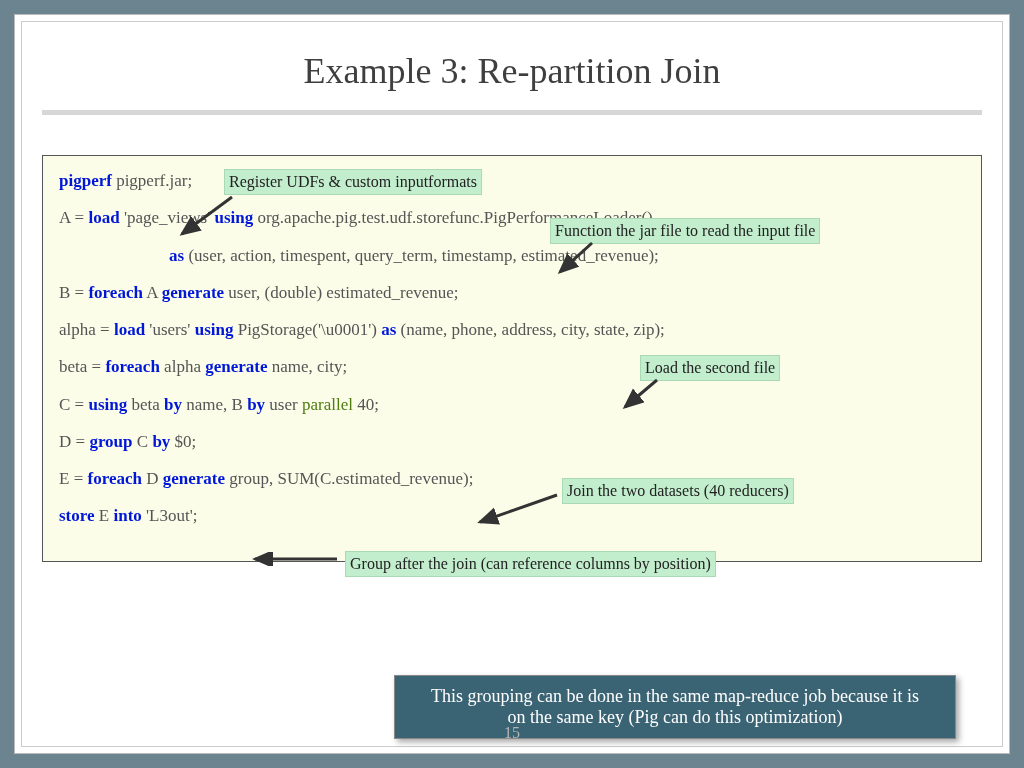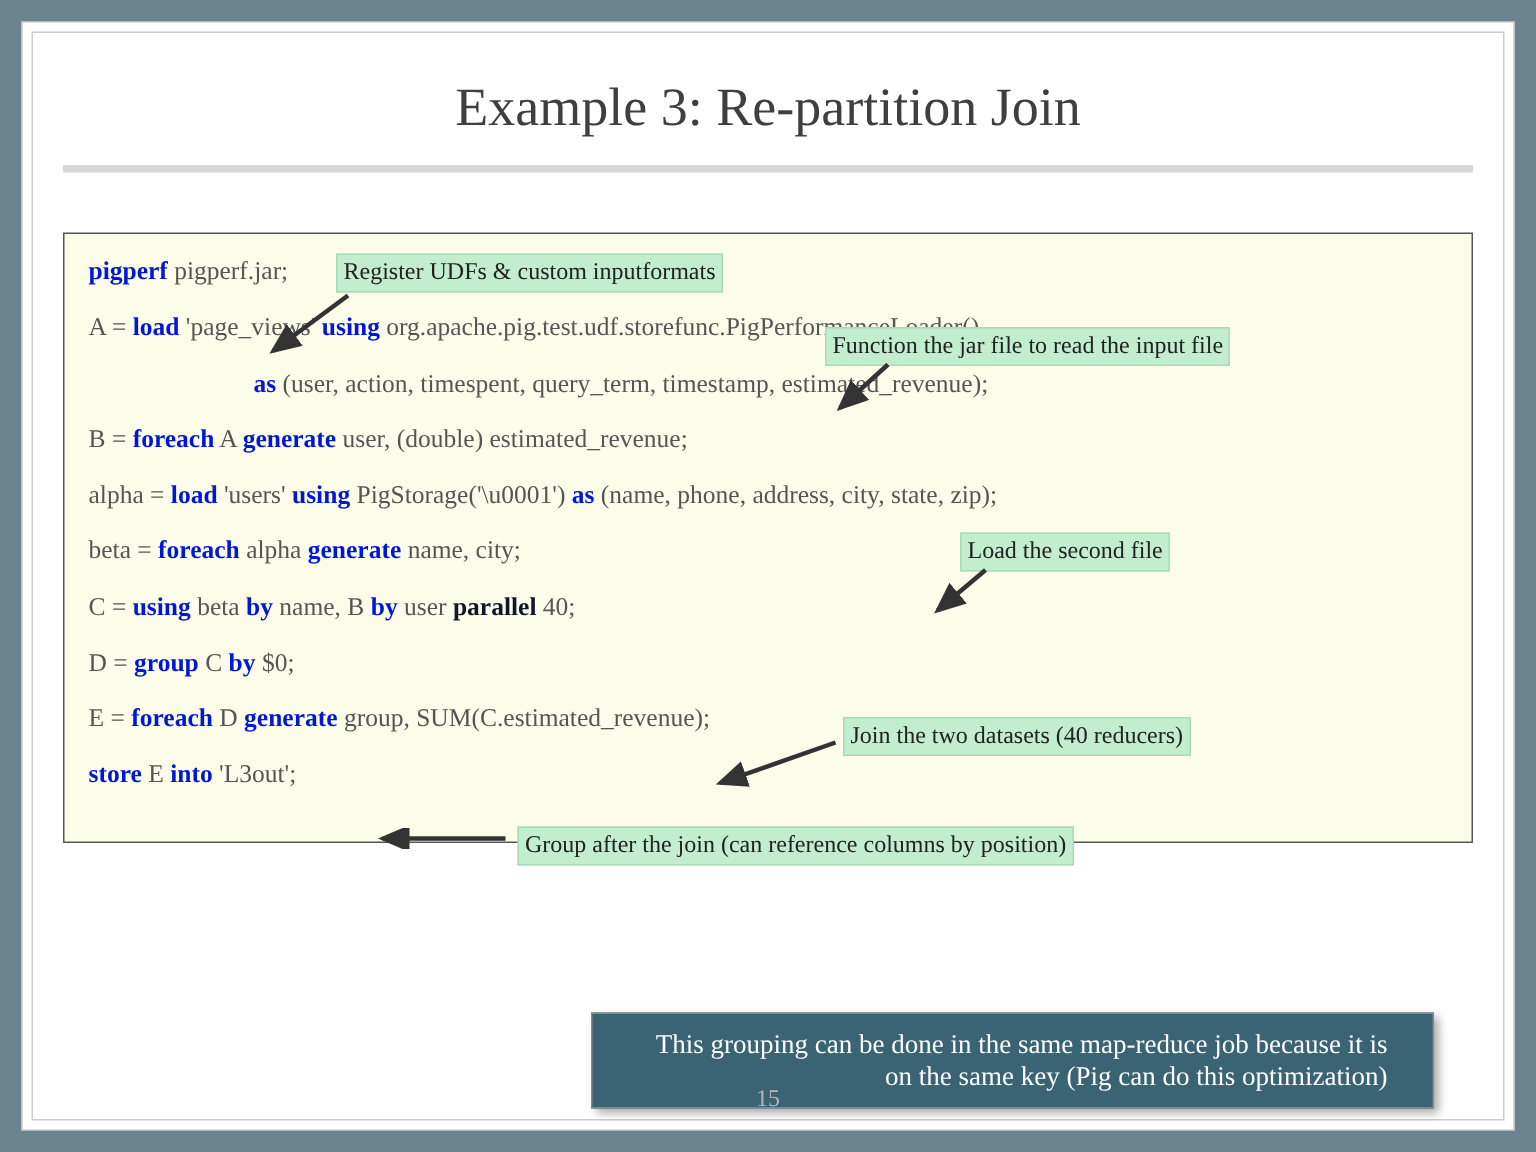--- a/index.html
+++ b/index.html
@@ -37,39 +37,39 @@
     margin: 40px 20px 10px;
     background: #fcfde9;
     border: 1px solid #555;
     padding: 14px 16px 18px;
     font-size: 17px;
     color: #555;
     line-height: 1.25;
   }
   .code-box p { margin-bottom: 16px; }
   .kw { color: #0017d8; font-weight: bold; }
-  .red { color: #0f172a; font-weight: bold; }
+  .red { color: #4d7c0f; font-weight: normal; }
   .indent { padding-left: 110px; }
   .annot {
     position: absolute;
     background: #c3eecd;
     border: 1px solid #a9d9b5;
     font-size: 16px;
     color: #222;
     padding: 3px 4px;
   }
   .arrow { position: absolute; }
   .callout {
     position: absolute;
     left: 372px; top: 653px;
     width: 562px;
     background: #3a6374;
     color: #fff;
     font-size: 18px;
-    text-align: right;
+    text-align: center;
     padding: 10px 30px;
     border: 1px solid #888;
     box-shadow: 3px 3px 6px rgba(0,0,0,.35);
   }
   .page-num {
     position: absolute;
     left: 0; right: 0; bottom: 4px;
     text-align: center;
     color: #b5b5b5;
     font-size: 16px;

